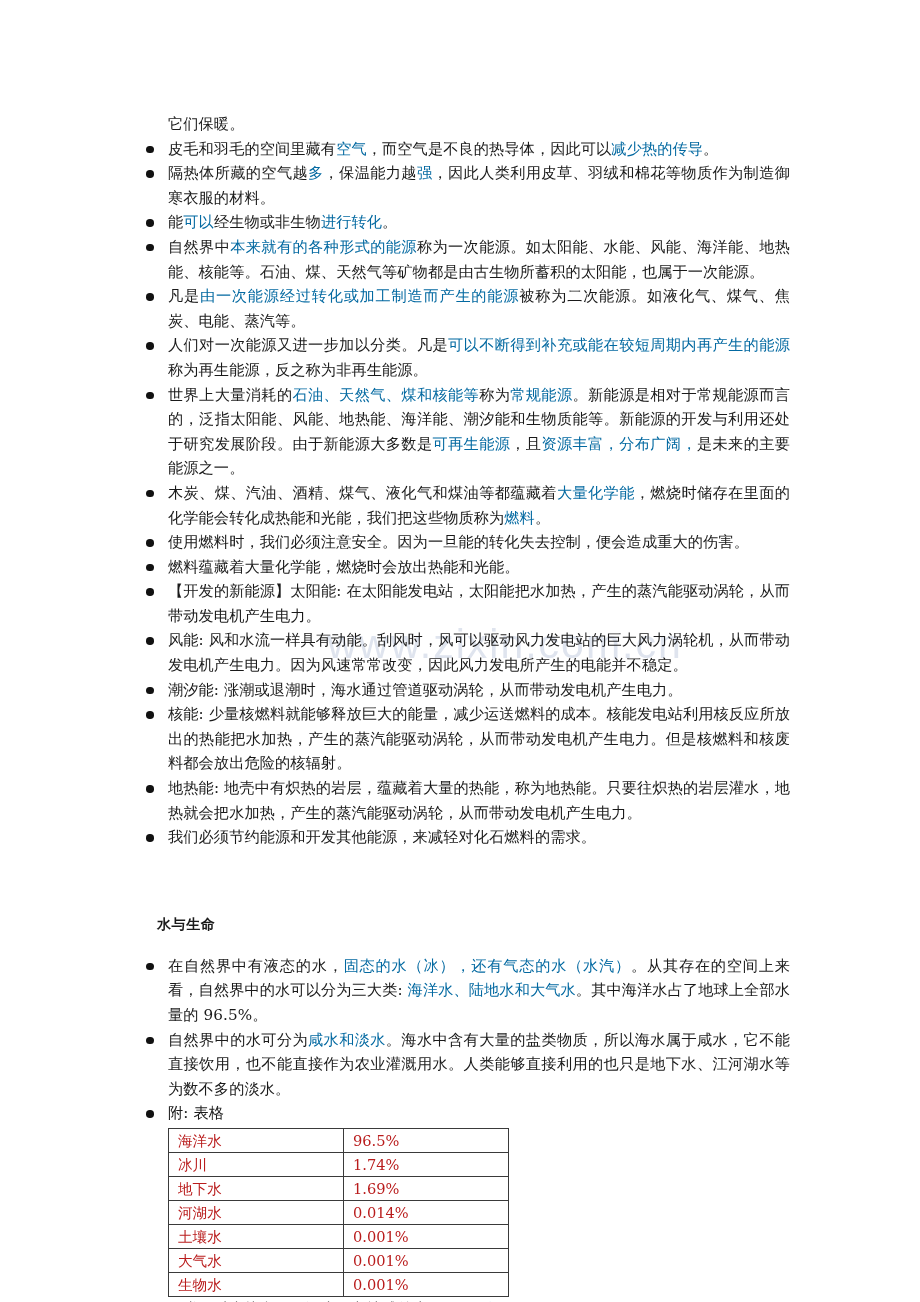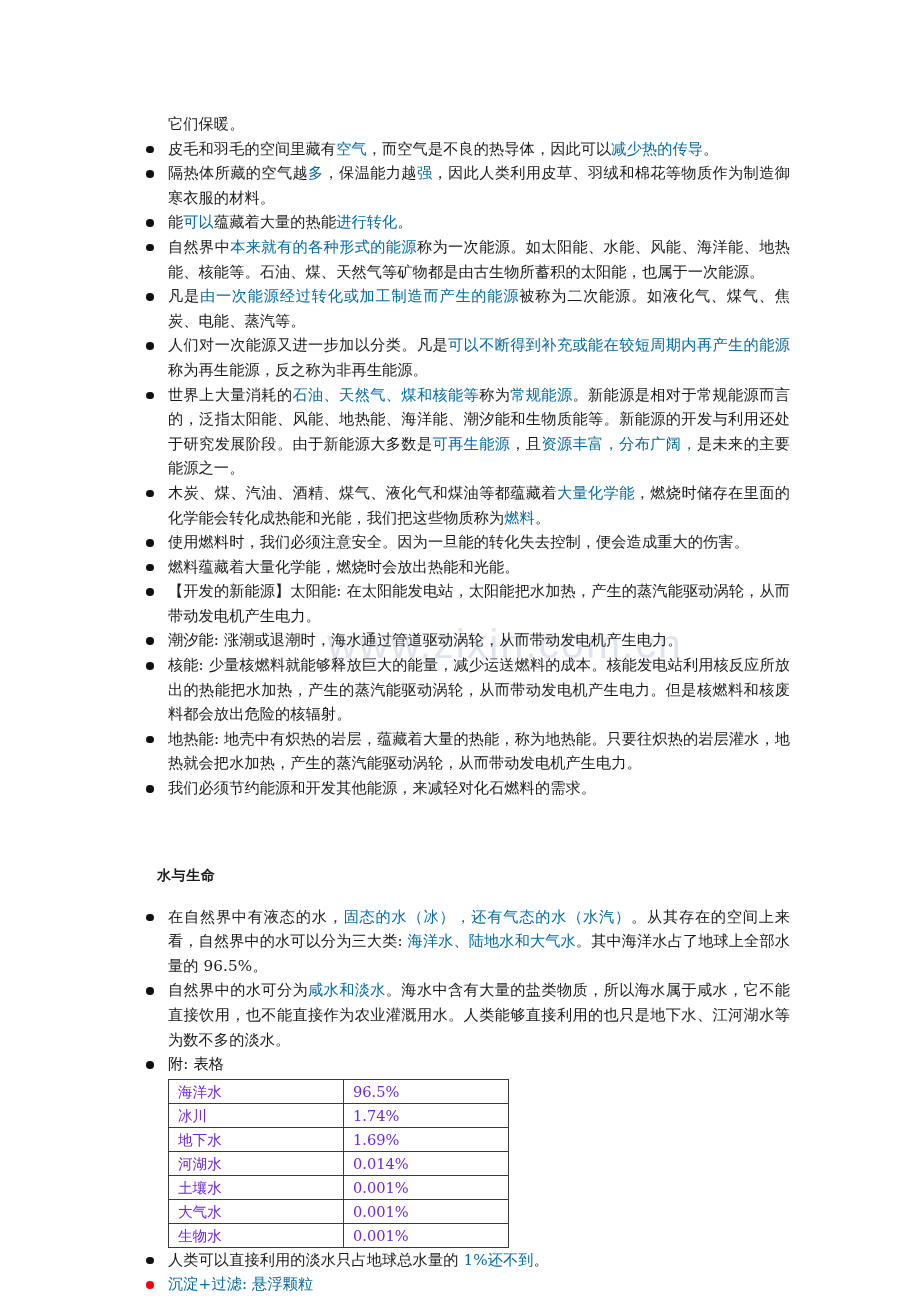--- a/index.html
+++ b/index.html
@@ -108,50 +108,51 @@
     width: 320px;
     margin-top: 2px;
     table-layout: fixed;
   }
   table.water-table td {
     border: 1px solid #3a3a3a;
     height: 23px;
     padding: 0 0 0 9px;
     font-size: 14.6px;
     line-height: 23px;
-    color: #6d28d9;
+    color: #b91c1c;
     vertical-align: middle;
   }
   table.water-table td.c-name { width: 165px; }
   table.water-table td.c-val  { width: 155px; font-family: "DejaVu Serif", serif; }
 </style>
 </head>
 <body>
 
 <div class="watermark">www.zixin.com.cn</div>
 
 <div class="page">
   <div class="content">
 
     <p class="para nobullet">
       <span>它们保暖。</span>
     </p>
 
     <div id="energy-bullets">
         <p class="para bulleted"><span>皮毛和羽毛的空间里藏有</span><span class="red">空气</span><span>，而空气是不良的热导体，因此可以</span><span class="red">减少热的传导</span><span>。</span></p>
         <p class="para bulleted"><span>隔热体所藏的空气越</span><span class="red">多</span><span>，保温能力越</span><span class="red">强</span><span>，因此人类利用皮草、羽绒和棉花等物质作为制造御寒衣服的材料。</span></p>
-        <p class="para bulleted"><span>能</span><span class="red">可以</span><span>蕴藏着大量的热能</span><span class="red">进行转化</span><span>。</span></p>
+        <p class="para bulleted"><span>能</span><span class="red">可以</span><span>经生物或非生物</span><span class="red">进行转化</span><span>。</span></p>
         <p class="para bulleted"><span>自然界中</span><span class="red">本来就有的各种形式的能源</span><span>称为一次能源。如太阳能、水能、风能、海洋能、地热能、核能等。石油、煤、天然气等矿物都是由古生物所蓄积的太阳能，也属于一次能源。</span></p>
         <p class="para bulleted"><span>凡是</span><span class="red">由一次能源经过转化或加工制造而产生的能源</span><span>被称为二次能源。如液化气、煤气、焦炭、电能、蒸汽等。</span></p>
         <p class="para bulleted"><span>人们对一次能源又进一步加以分类。凡是</span><span class="red">可以不断得到补充或能在较短周期内再产生的能源</span><span>称为再生能源，反之称为非再生能源。</span></p>
         <p class="para bulleted"><span>世界上大量消耗的</span><span class="red">石油、天然气、煤和核能等</span><span>称为</span><span class="red">常规能源</span><span>。新能源是相对于常规能源而言的，泛指太阳能、风能、地热能、海洋能、潮汐能和生物质能等。新能源的开发与利用还处于研究发展阶段。由于新能源大多数是</span><span class="red">可再生能源</span><span>，且</span><span class="red">资源丰富，分布广阔，</span><span>是未来的主要能源之一。</span></p>
         <p class="para bulleted"><span>木炭、煤、汽油、酒精、煤气、液化气和煤油等都蕴藏着</span><span class="red">大量化学能</span><span>，燃烧时储存在里面的化学能会转化成热能和光能，我们把这些物质称为</span><span class="red">燃料</span><span>。</span></p>
         <p class="para bulleted"><span>使用燃料时，我们必须注意安全。因为一旦能的转化失去控制，便会造成重大的伤害。</span></p>
         <p class="para bulleted"><span>燃料蕴藏着大量化学能，燃烧时会放出热能和光能。</span></p>
         <p class="para bulleted"><span>【开发的新能源】太阳能: 在太阳能发电站，太阳能把水加热，产生的蒸汽能驱动涡轮，从而带动发电机产生电力。</span></p>
+        <p class="para bulleted"><span>风能: 风和水流一样具有动能。刮风时，风可以驱动风力发电站的巨大风力涡轮机，从而带动发电机产生电力。因为风速常常改变，因此风力发电所产生的电能并不稳定。</span></p>
         <p class="para bulleted"><span>潮汐能: 涨潮或退潮时，海水通过管道驱动涡轮，从而带动发电机产生电力。</span></p>
         <p class="para bulleted"><span>核能: 少量核燃料就能够释放巨大的能量，减少运送燃料的成本。核能发电站利用核反应所放出的热能把水加热，产生的蒸汽能驱动涡轮，从而带动发电机产生电力。但是核燃料和核废料都会放出危险的核辐射。</span></p>
         <p class="para bulleted"><span>地热能: 地壳中有炽热的岩层，蕴藏着大量的热能，称为地热能。只要往炽热的岩层灌水，地热就会把水加热，产生的蒸汽能驱动涡轮，从而带动发电机产生电力。</span></p>
         <p class="para bulleted"><span>我们必须节约能源和开发其他能源，来减轻对化石燃料的需求。</span></p>
       </div>
 
     <div class="spacer-lg"></div>
 
     <p class="para heading">水与生命</p>
 

